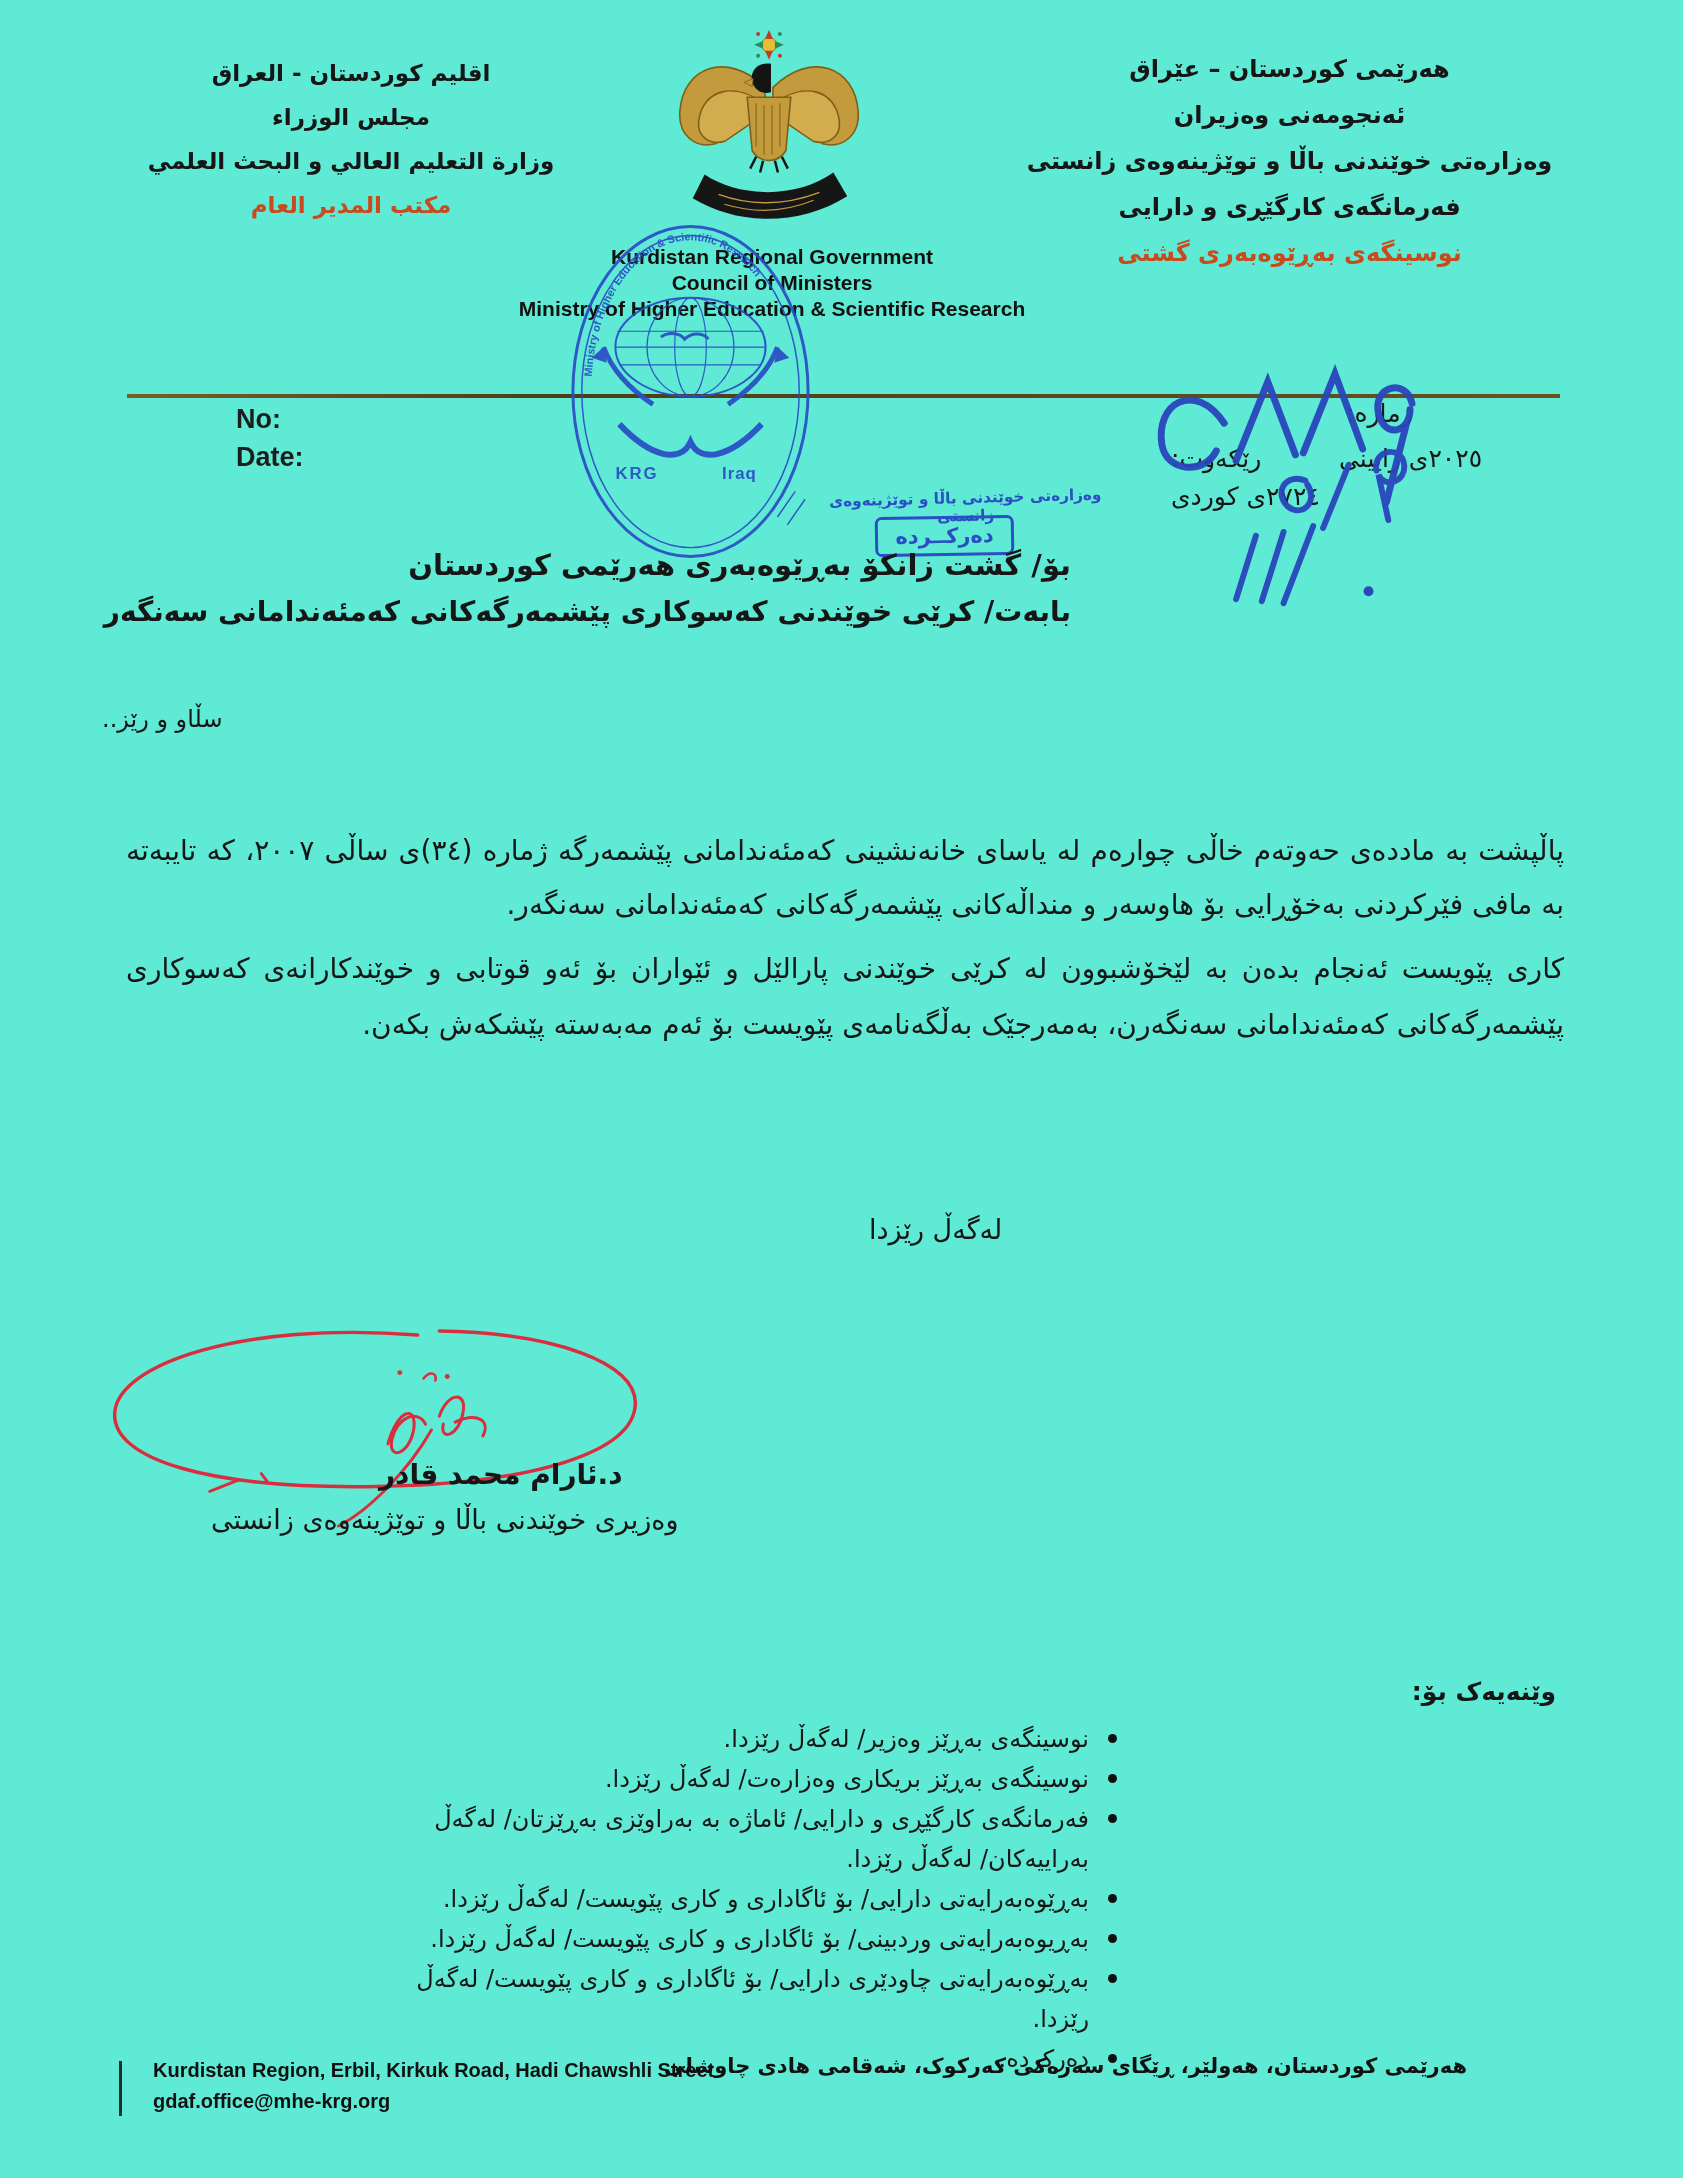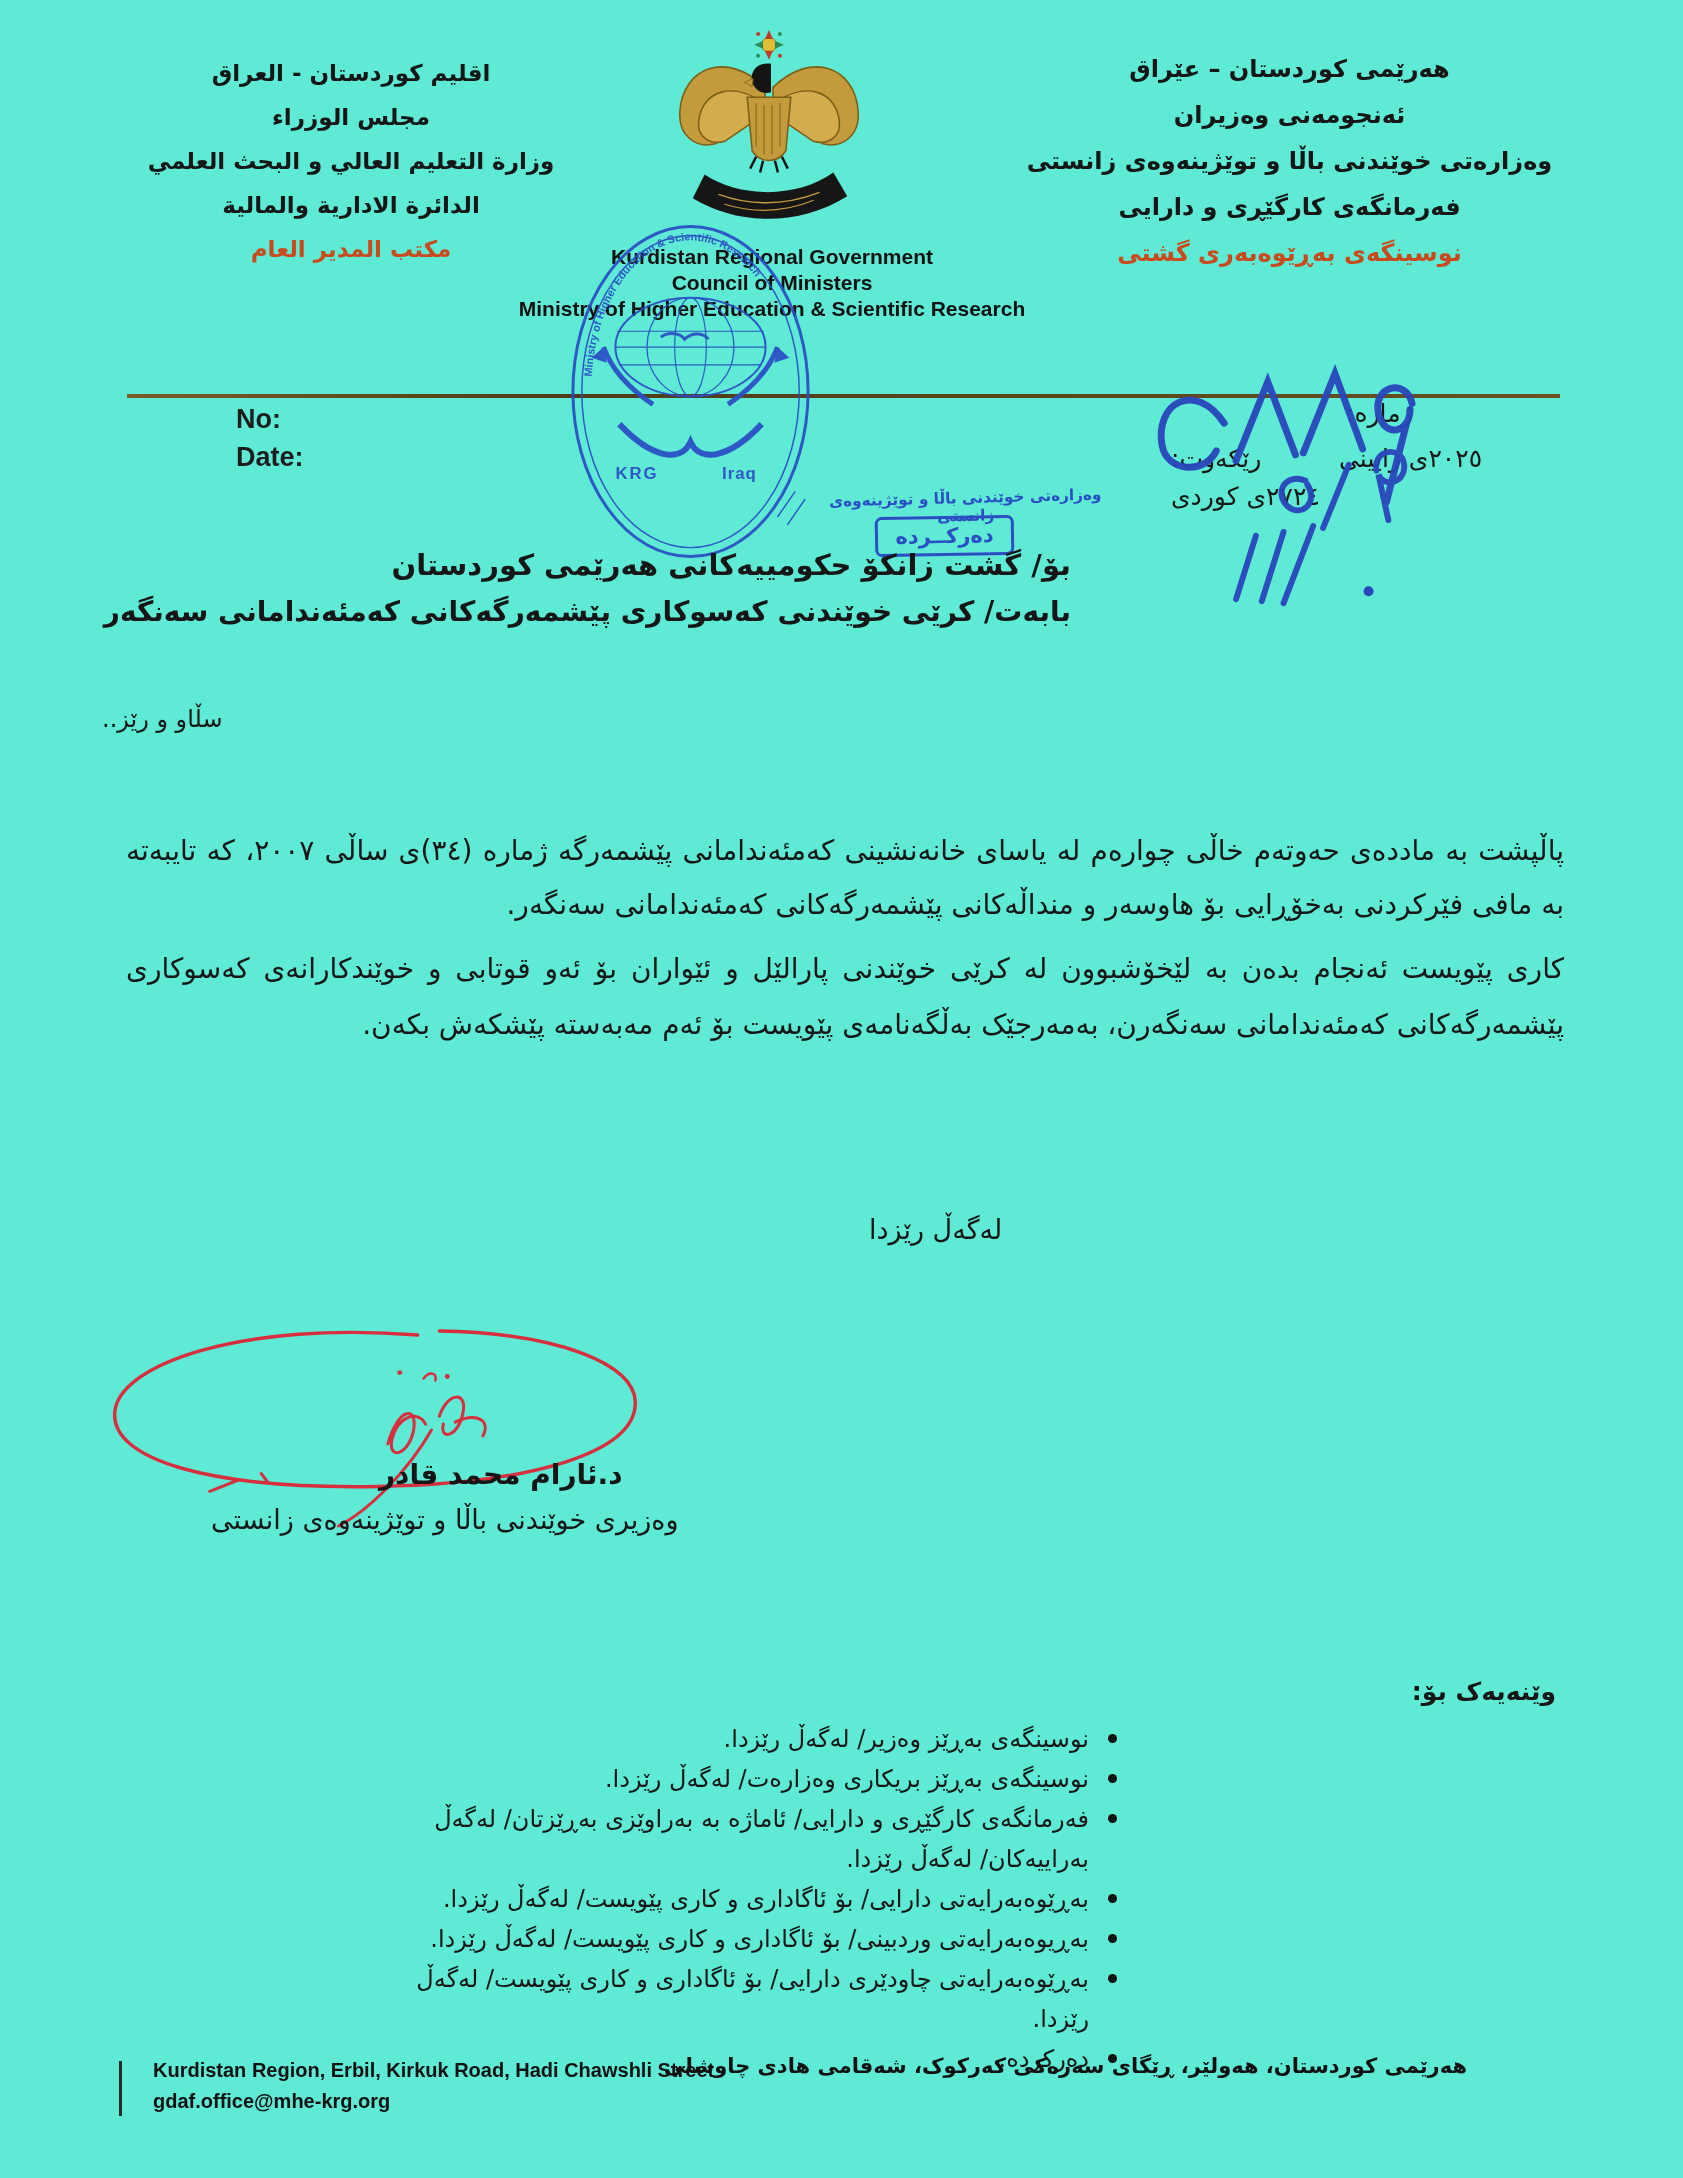--- a/index.html
+++ b/index.html
@@ -56,21 +56,20 @@
 </style>
 </head>
 <body>
 
 <div class="page">
 
   <div class="abs rtl hdr-left">
     <div>اقليم كوردستان - العراق</div>
     <div>مجلس الوزراء</div>
     <div>وزارة التعليم العالي و البحث العلمي</div>
-    <div>الدائرة الادارية والمالية</div>
     <div class="accent">مكتب المدير العام</div>
   </div>
 
   <div class="abs rtl hdr-right">
     <div>هەرێمی کوردستان – عێراق</div>
     <div>ئەنجومەنی وەزیران</div>
     <div>وەزارەتی خوێندنی باڵا و توێژینەوەی زانستی</div>
     <div>فەرمانگەی کارگێڕی و دارایی</div>
     <div class="accent">نوسینگەی بەڕێوەبەری گشتی</div>
   </div>
@@ -171,21 +170,21 @@
       <textPath href="#arcTop">Ministry of Higher Education &amp; Scientific Research</textPath>
     </text>
     <text x="50" y="262" font-size="17" font-weight="bold" letter-spacing="2" fill="#2b4ec4">KRG</text>
     <text x="158" y="262" font-size="17" font-weight="bold" letter-spacing="1" fill="#2b4ec4">Iraq</text>
     <path d="M214 300 l18 -26 M224 308 l18 -26" stroke="#2b4ec4" stroke-width="1.5"></path>
   </svg>
 
   <div class="abs rtl issued-line1">وەزارەتی خوێندنی باڵا و توێژینەوەی زانستی</div>
   <div class="abs rtl issued-box">دەرکــرده</div>
 
-  <div class="abs rtl to-line">بۆ/ گشت زانکۆ حکومییەکانی هەرێمی کوردستان</div>
+  <div class="abs rtl to-line">بۆ/ گشت زانکۆ بەڕێوەبەری هەرێمی کوردستان</div>
   <div class="abs rtl subject-line">بابەت/ کرێی خوێندنی کەسوکاری پێشمەرگەکانی کەمئەندامانی سەنگەر</div>
 
   <div class="abs rtl greeting">سڵاو و رێز..</div>
   <div class="abs rtl par">پاڵپشت به ماددەی حەوتەم خاڵی چوارەم له یاسای خانەنشینی کەمئەندامانی پێشمەرگە ژماره (٣٤)ی ساڵی ٢٠٠٧، که تایبەته به مافی فێرکردنی بەخۆڕایی بۆ  هاوسەر و منداڵەکانی پێشمەرگەکانی کەمئەندامانی سەنگەر.</div>
   <div class="abs rtl par par2">کاری پێویست ئەنجام بدەن به لێخۆشبوون له کرێی خوێندنی پارالێل و ئێواران بۆ ئەو قوتابی و خوێندکارانەی کەسوکاری پێشمەرگەکانی کەمئەندامانی سەنگەرن، بەمەرجێک بەڵگەنامەی پێویست بۆ ئەم مەبەستە پێشکەش بکەن.</div>
   <div class="abs rtl closing">لەگەڵ رێزدا</div>
 
   <svg class="abs sig-svg" width="574" height="238" viewBox="0 0 580 240">
     <g stroke="#d82e3e" fill="none" stroke-linecap="round">
       <path d="M330 22 C150 8 28 52 24 100 C20 148 120 178 290 175 C450 172 548 140 550 92 C552 50 468 20 352 18" stroke-width="3.5"></path>

